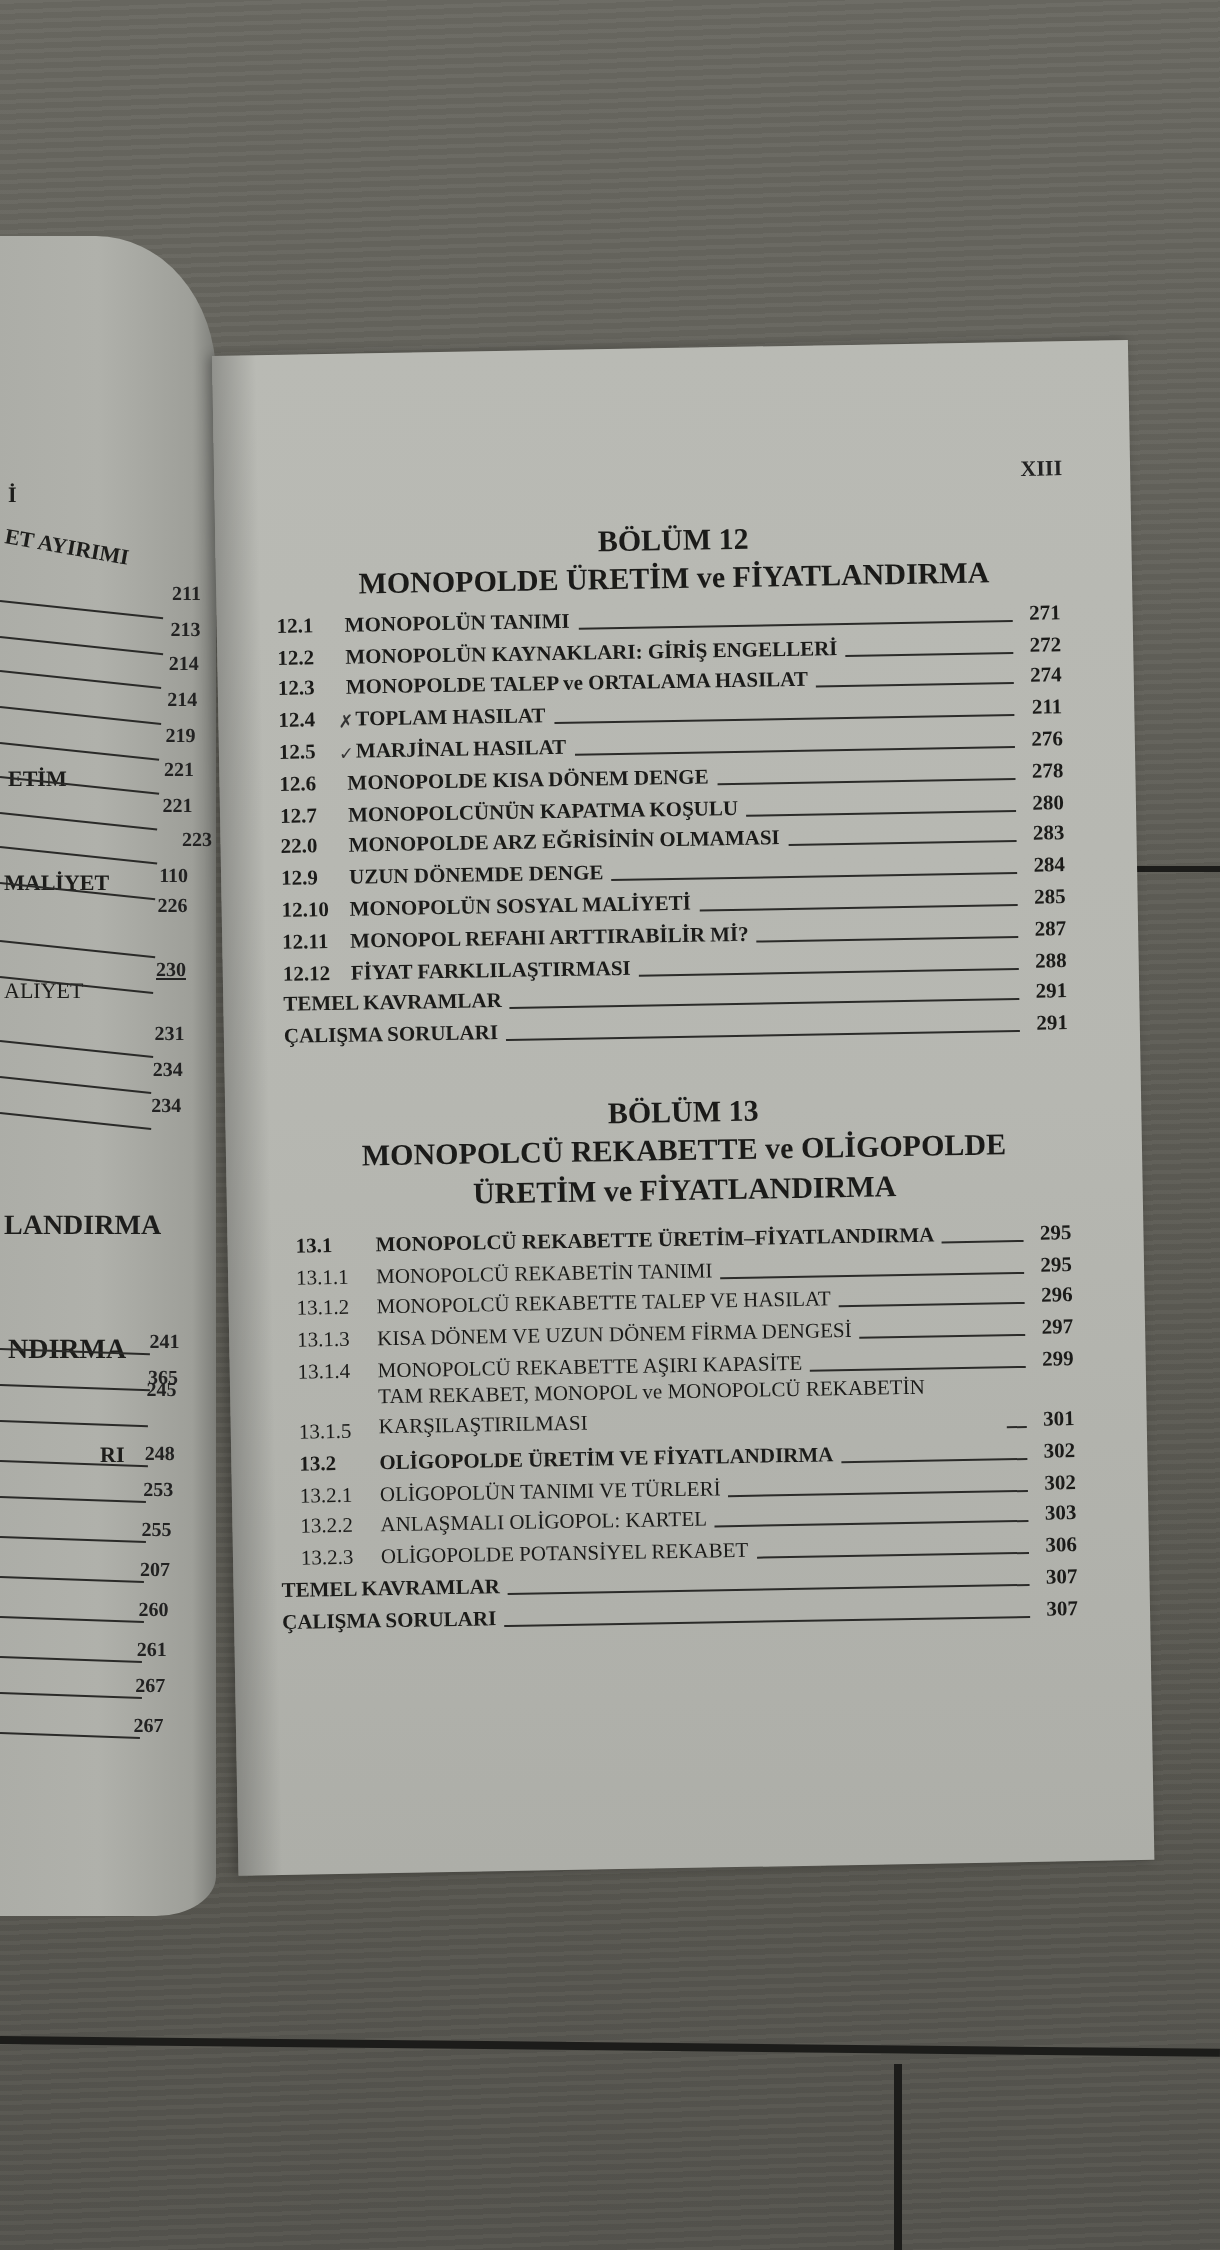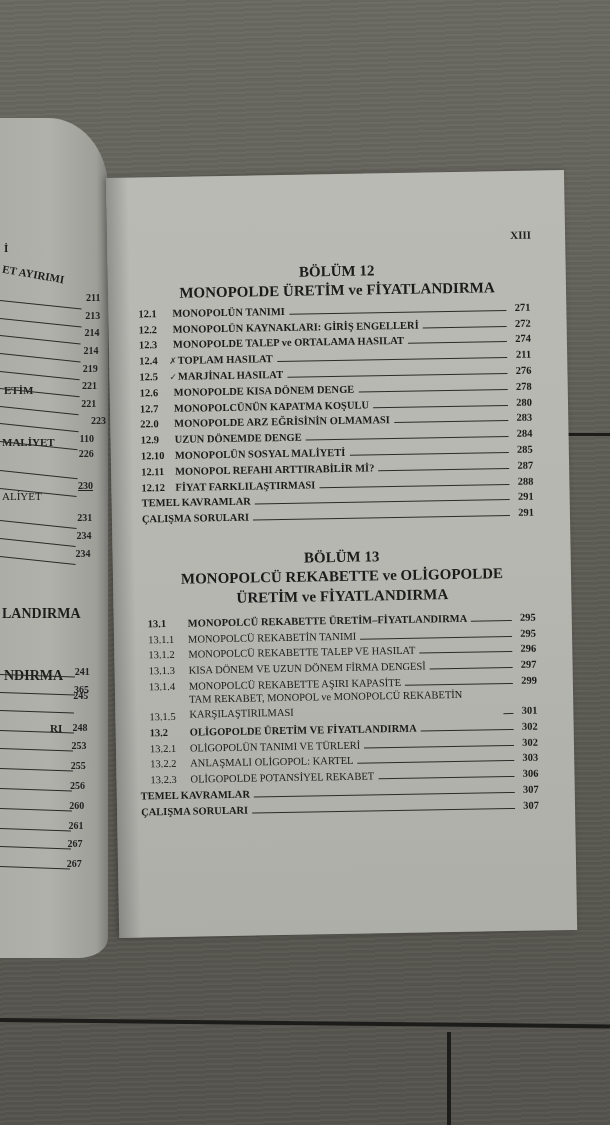--- a/index.html
+++ b/index.html
@@ -118,21 +118,21 @@
     <div class="lp-num" style="left: 114px; top: 566px;">365</div>
     <div class="lp-line" style="left: 40px; top: 592px; width: 74px; transform: rotate(2deg);"></div>
     <div class="lp-num" style="left: 113.2px; top: 572px;">245</div>
     <div class="lp-line" style="left: 40px; top: 612px; width: 73.5px; transform: rotate(2deg);"></div>
     <div class="lp-num" style="left: 112.4px; top: 604px;">248</div>
     <div class="lp-line" style="left: 40px; top: 630px; width: 73px; transform: rotate(2deg);"></div>
     <div class="lp-num" style="left: 111.6px; top: 622px;">253</div>
     <div class="lp-line" style="left: 40px; top: 650px; width: 72.5px; transform: rotate(2deg);"></div>
     <div class="lp-num" style="left: 110.8px; top: 642px;">255</div>
     <div class="lp-line" style="left: 40px; top: 670px; width: 72px; transform: rotate(2deg);"></div>
-    <div class="lp-num" style="left: 110px; top: 662px;">256</div>
+    <div class="lp-num" style="left: 110px; top: 662px;">207</div>
     <div class="lp-line" style="left: 40px; top: 690px; width: 71.5px; transform: rotate(2deg);"></div>
     <div class="lp-num" style="left: 109.2px; top: 682px;">260</div>
     <div class="lp-line" style="left: 40px; top: 710px; width: 71px; transform: rotate(2deg);"></div>
     <div class="lp-num" style="left: 108.4px; top: 702px;">261</div>
     <div class="lp-line" style="left: 40px; top: 728px; width: 70.5px; transform: rotate(2deg);"></div>
     <div class="lp-num" style="left: 107.6px; top: 720px;">267</div>
     <div class="lp-line" style="left: 40px; top: 748px; width: 70px; transform: rotate(2deg);"></div>
     <div class="lp-num" style="left: 106.8px; top: 740px;">267</div>
   </div>
 

